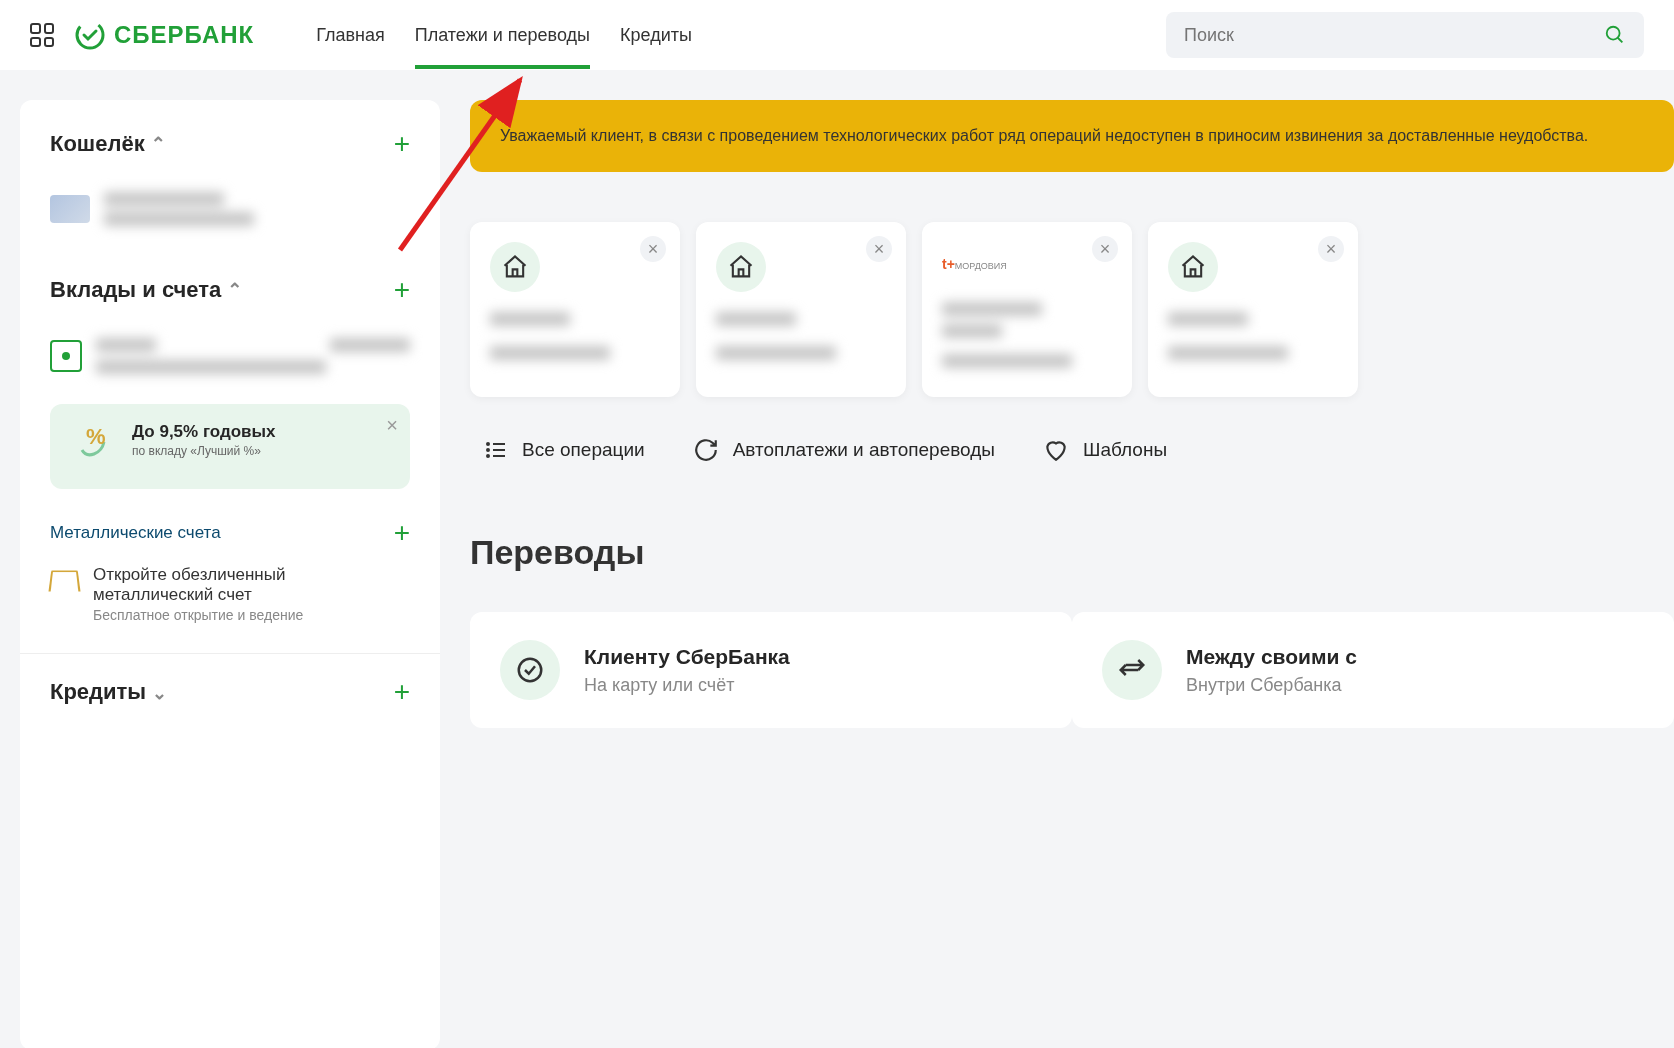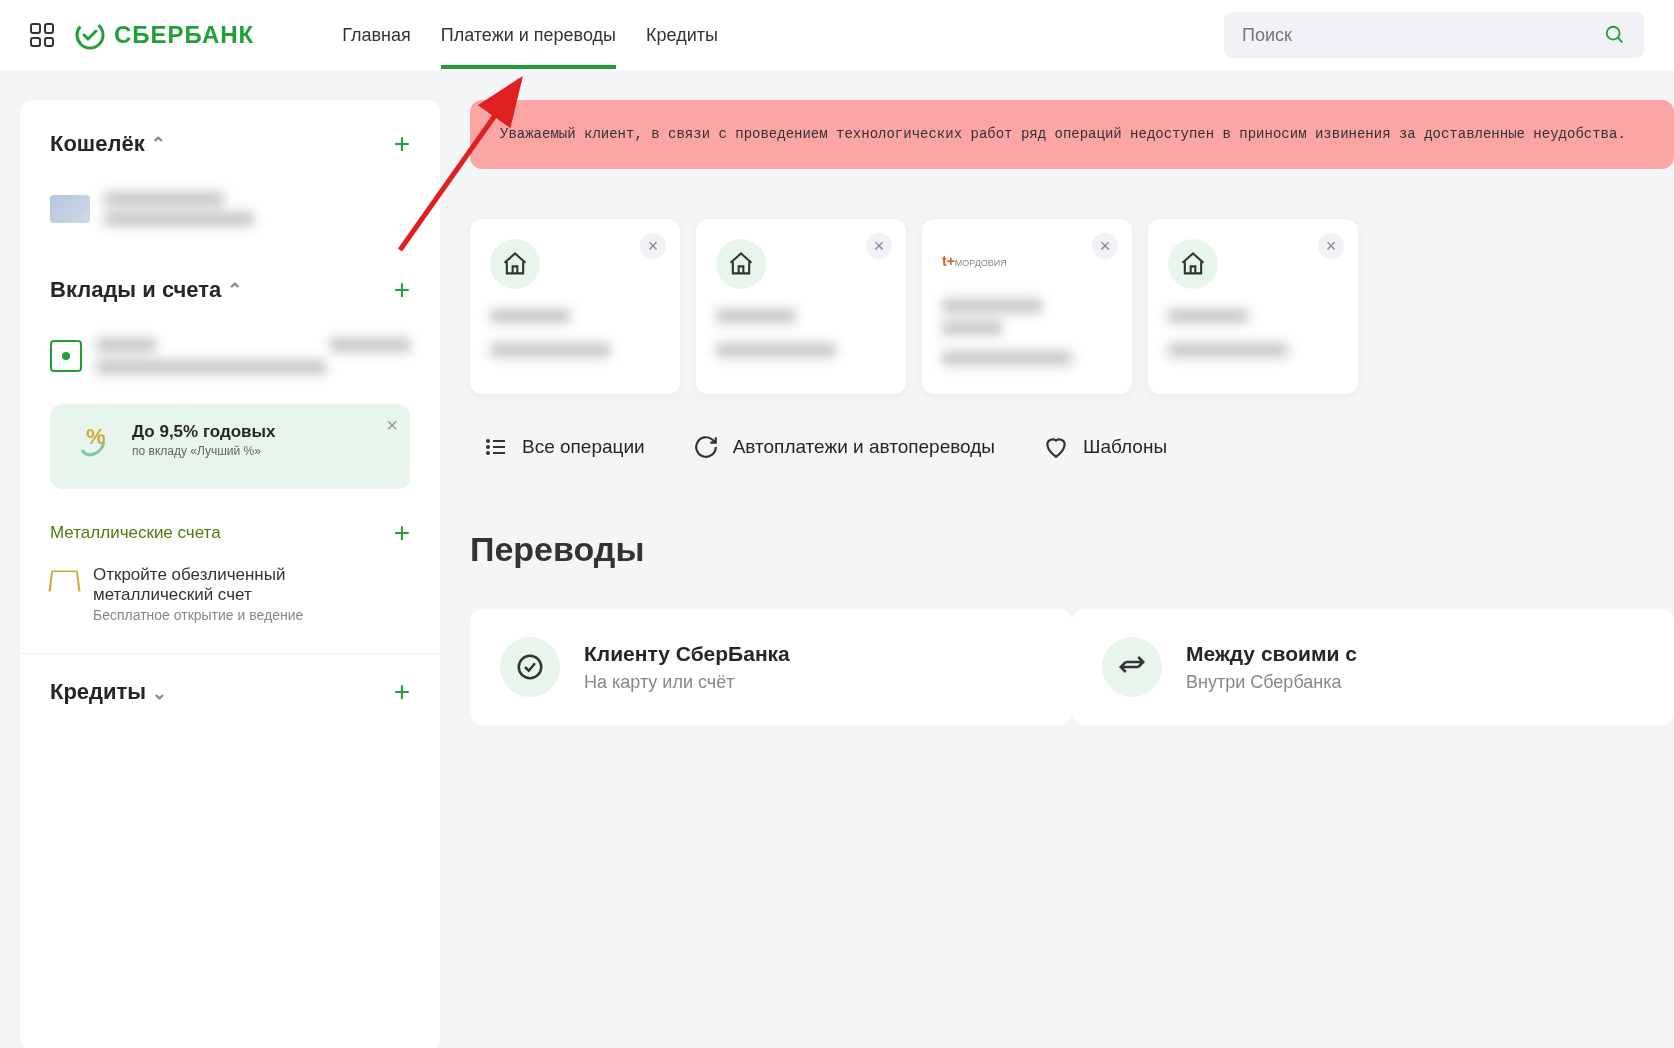--- a/index.html
+++ b/index.html
@@ -4,24 +4,24 @@
   <style>
     * { box-sizing: border-box; margin: 0; padding: 0; }
     body { font-family: -apple-system, BlinkMacSystemFont, 'Segoe UI', Arial, sans-serif; background: #f4f5f7; color: #262626; width: 1674px; overflow: hidden; }
     
     
     .header { background: #fff; height: 70px; display: flex; align-items: center; padding: 0 30px; gap: 20px; width: 100%; }
     .apps-icon { width: 24px; height: 24px; display: grid; grid-template: 1fr 1fr / 1fr 1fr; gap: 3px; }
     .apps-icon span { border: 2px solid #333; border-radius: 3px; }
     .logo { display: flex; align-items: center; gap: 8px; font-size: 24px; font-weight: 700; color: #21a038; letter-spacing: 1px; }
     .logo-circle { width: 32px; height: 32px; position: relative; }
-    .nav { display: flex; gap: 30px; margin-left: 68px; }
+    .nav { display: flex; gap: 30px; margin-left: 42px; }
     .nav-item { font-size: 18px; color: #333; cursor: pointer; padding: 22px 0; position: relative; }
     .nav-item.active::after { content: ''; position: absolute; bottom: -1px; left: 0; right: 0; height: 4px; background: #21a038; }
-    .search-box { margin-left: auto; background: #f0f2f5; border-radius: 8px; padding: 12px 18px; display: flex; align-items: center; gap: 12px; width: 420px; }
+    .search-box { margin-left: auto; background: #f0f2f5; border-radius: 8px; padding: 12px 18px; display: flex; align-items: center; gap: 12px; width: 478px; }
     .search-box input { border: none; background: transparent; font-size: 18px; color: #999; outline: none; flex: 1; }
     .search-icon-svg { color: #21a038; }
     
     
     .container { display: flex; gap: 30px; padding-top: 30px; min-height: 980px; }
     
     
     .sidebar { width: 420px; background: #fff; border-radius: 12px; padding: 30px 0; margin-left: 20px; }
     .section { padding: 0 30px; }
     .section-header { display: flex; align-items: center; justify-content: space-between; margin-bottom: 24px; }
@@ -37,32 +37,32 @@
     .deposit-icon { width: 32px; height: 32px; border: 2px solid #21a038; border-radius: 4px; position: relative; display: flex; align-items: center; justify-content: center; }
     .deposit-icon::after { content: ''; width: 8px; height: 8px; background: #21a038; border-radius: 50%; }
     
     .promo-card { background: #e8f5ec; border-radius: 12px; padding: 18px 24px; margin: 20px 0; display: flex; gap: 18px; position: relative; }
     .promo-close { position: absolute; top: 10px; right: 12px; color: #999; font-size: 20px; cursor: pointer; }
     .promo-icon { font-size: 36px; }
     .promo-title { font-size: 17px; font-weight: 600; }
     .promo-sub { font-size: 12px; color: #666; margin-top: 2px; }
     
     .subsection-header { display: flex; align-items: center; justify-content: space-between; padding: 0 30px; margin: 30px 0 18px; }
-    .subsection-title { font-size: 17px; color: #4d7c0f; }
+    .subsection-title { font-size: 17px; color: #0c4a6e; }
     
     .metal-row { display: flex; align-items: flex-start; gap: 14px; padding: 0 30px; }
     .metal-icon { width: 32px; height: 22px; border: 2px solid #d4a73a; border-radius: 2px 2px 0 0; border-bottom: none; margin-top: 4px; transform: perspective(40px) rotateX(20deg); }
     .metal-title { font-size: 17px; color: #333; }
     .metal-sub { font-size: 14px; color: #888; margin-top: 2px; }
     
     .divider { height: 1px; background: #eee; margin: 30px 0 24px; }
     
     
     .main { flex: 1; padding-right: 0; }
-    .alert-box { background: #fca5a5; border-radius: 12px; padding: 24px 30px; font-size: 14px; color: #333; line-height: 1.5; margin-bottom: 50px; font-family: Liberation Mono, monospace; }
+    .alert-box { background: #eab308; border-radius: 12px; padding: 24px 30px; font-size: 16px; color: #333; line-height: 1.5; margin-bottom: 50px; }
     
     .tiles-row { display: flex; gap: 16px; margin-bottom: 40px; }
     .tile { background: #fff; border-radius: 12px; padding: 20px; width: 210px; height: 175px; position: relative; box-shadow: 0 2px 8px rgba(0,0,0,0.05); }
     .tile-close { position: absolute; top: 14px; right: 14px; width: 26px; height: 26px; background: #f0f2f5; border-radius: 50%; display: flex; align-items: center; justify-content: center; color: #888; font-size: 18px; cursor: pointer; }
     .tile-icon { width: 50px; height: 50px; background: #e8f5ec; border-radius: 50%; display: flex; align-items: center; justify-content: center; margin-bottom: 20px; }
     .tile-logo { font-size: 14px; color: #e85d2a; font-weight: 700; margin-bottom: 30px; padding-top: 14px; }
     .tile-logo-sub { font-size: 9px; color: #888; font-weight: 400; }
     
     .quick-links { display: flex; gap: 48px; margin-bottom: 70px; padding-left: 14px; }
     .quick-link { display: flex; align-items: center; gap: 14px; font-size: 19px; cursor: pointer; }

